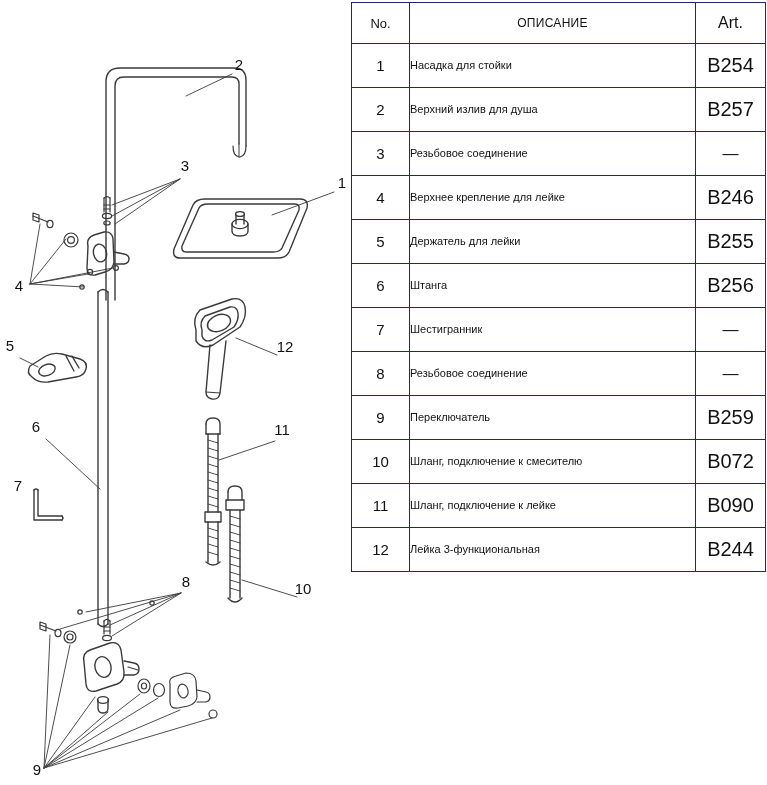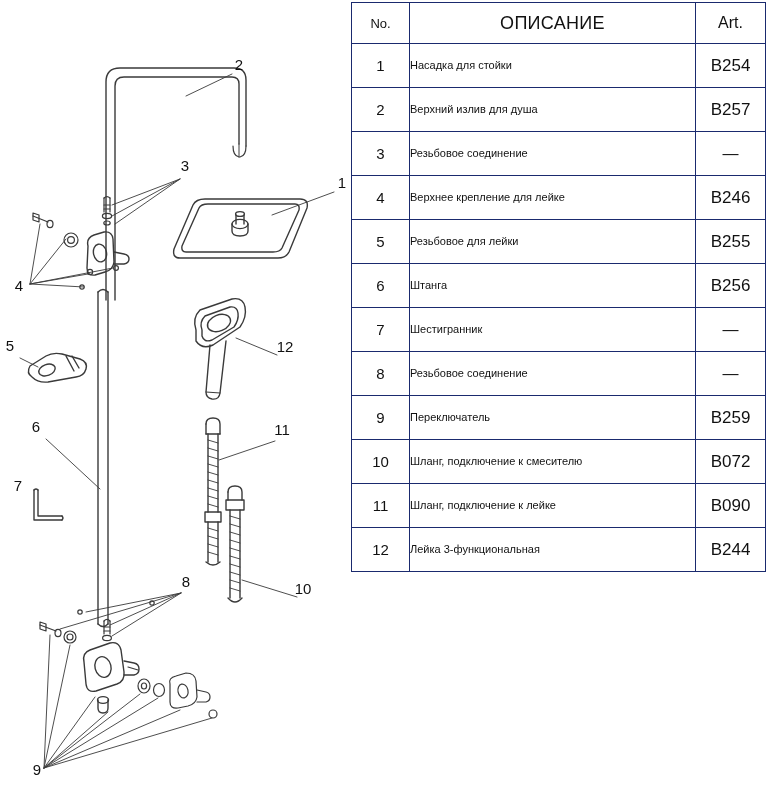--- a/index.html
+++ b/index.html
@@ -57,39 +57,39 @@
 
   thead th {
     height: 40px;
     font-size: 16px;
     text-align: center;
   }
   thead th.h-no {
     font-size: 13px;
   }
   thead th.h-desc {
-    font-size: 18px;
+    font-size: 12px;
     letter-spacing: 0.3px;
   }
   tbody td {
     height: 43px;
     font-size: 11px;
   }
   td.no {
     text-align: center;
     font-size: 15px;
   }
   td.desc {
     padding-left: 16px;
     text-align: left;
     line-height: 1.25;
   }
   td.art {
     text-align: center;
-    font-size: 17px;
+    font-size: 20px;
   }
   td.art.dash {
     font-size: 16px;
   }
   .num-label {
     font-family: "Liberation Sans", sans-serif;
     font-size: 15px;
     fill: #111;
   }
 </style>
@@ -299,21 +299,21 @@
           <td class="desc">Резьбовое соединение</td>
           <td class="art dash">—</td>
         </tr>
         <tr>
           <td class="no">4</td>
           <td class="desc">Верхнее крепление для лейке</td>
           <td class="art">B246</td>
         </tr>
         <tr>
           <td class="no">5</td>
-          <td class="desc">Резьбовое для лейки</td>
+          <td class="desc">Держатель для лейки</td>
           <td class="art">B255</td>
         </tr>
         <tr>
           <td class="no">6</td>
           <td class="desc">Штанга</td>
           <td class="art">B256</td>
         </tr>
         <tr>
           <td class="no">7</td>
           <td class="desc">Шестигранник</td>

